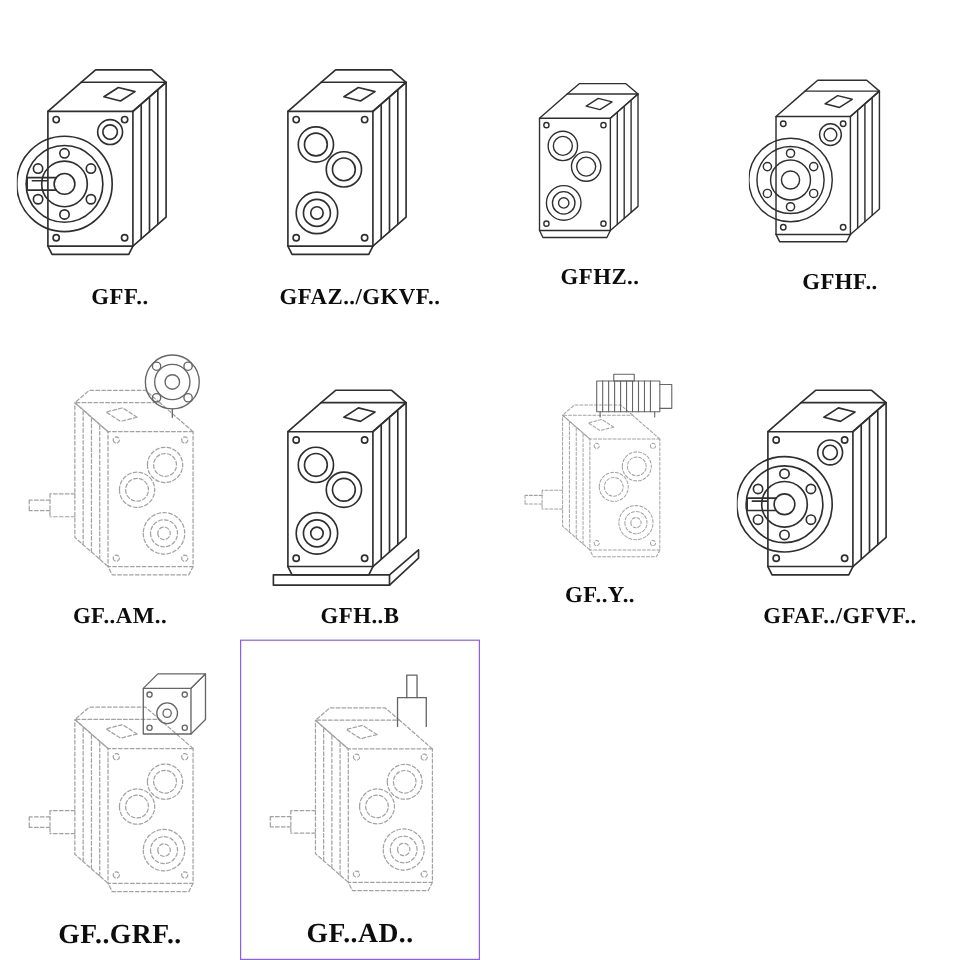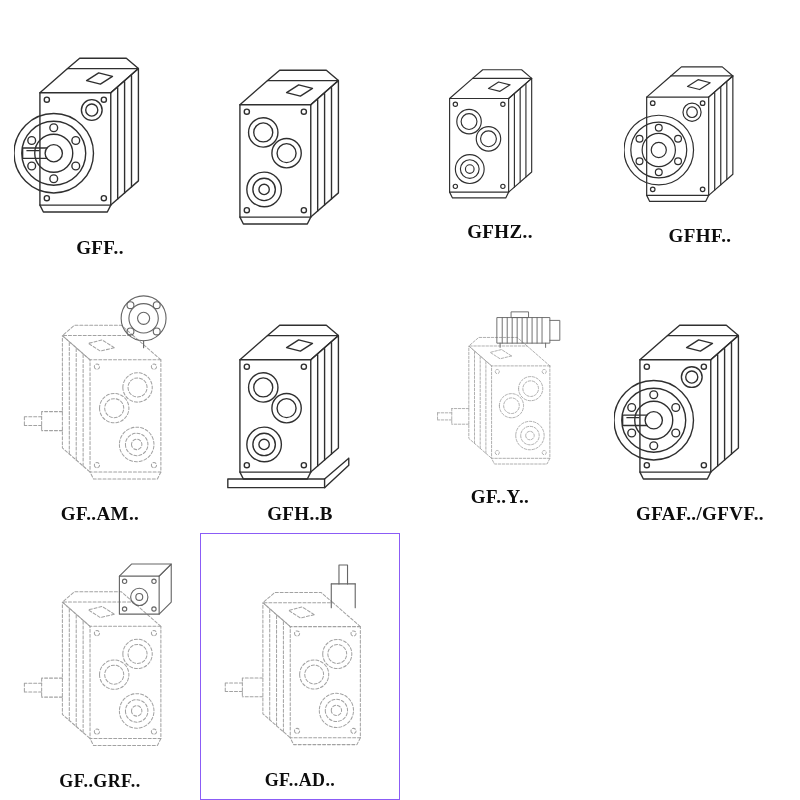--- a/index.html
+++ b/index.html
@@ -52,21 +52,21 @@
   .label {
     font-weight: bold;
     font-size: 19px;
     letter-spacing: 0.4px;
     color: #0d0d0d;
     margin-top: 2px;
     white-space: nowrap;
     text-align: center;
   }
   .label.lg {
-    font-size: 18px;
+    font-size: 23px;
   }
   .defs-holder {
     position: absolute;
     width: 0;
     height: 0;
     overflow: hidden;
   }
 </style>
 </head>
 <body>
@@ -187,20 +187,21 @@
       <use href="#g-shaft"></use>
     </svg>
     <figcaption class="label">GFF..</figcaption>
   </figure>
 
   <figure class="cell" style="margin:0">
     <svg class="drawing" viewBox="0 0 200 240">
       <use href="#g-body"></use>
       <use href="#g-bores"></use>
     </svg>
+    <figcaption class="label">GFAZ../GKVF..</figcaption>
   </figure>
 
   <figure class="cell" style="margin:16px">
     <svg class="drawing" viewBox="0 0 200 240">
       <use href="#g-body"></use>
       <use href="#g-bores"></use>
     </svg>
     <figcaption class="label">GFHZ..</figcaption>
   </figure>
 

